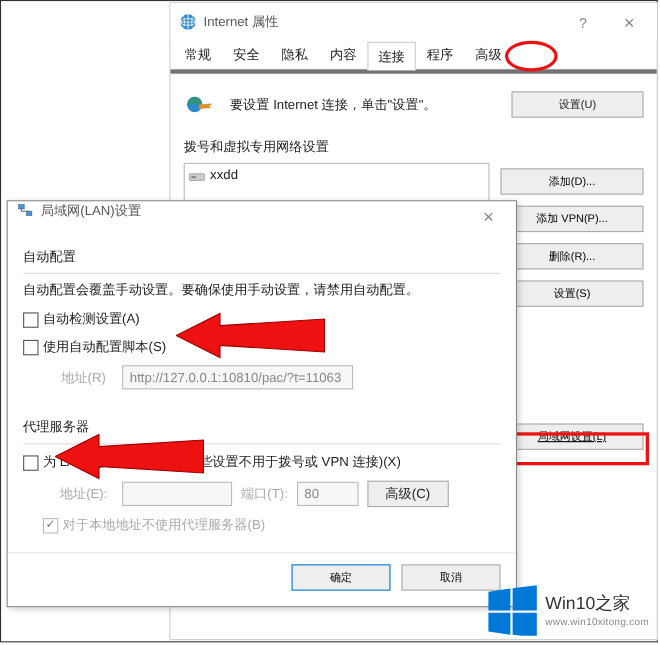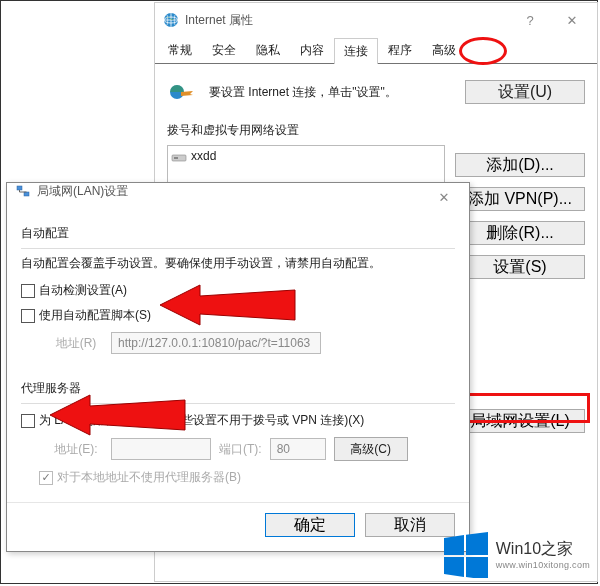--- a/index.html
+++ b/index.html
@@ -8,40 +8,40 @@
   
   
   .win-parent { position: absolute; left: 154px; top: 2px; width: 444px; height: 580px; background: #fff; border: 1px solid #ccc; }
   .titlebar { height: 34px; display: flex; align-items: center; padding: 0 4px 0 8px; background: #fff; }
   .title-icon { width: 16px; height: 16px; margin-right: 6px; display: flex; align-items: center; justify-content: center; }
   .title-text { font-size: 12px; color: #555; flex: 1; }
   .win-btns { display: flex; }
   .win-btn { width: 42px; height: 28px; display: flex; align-items: center; justify-content: center; color: #888; font-size: 13px; }
   
   
-  .tabs { display: flex; border-bottom: 1px solid #737373; padding-left: 3px; }
+  .tabs { display: flex; border-bottom: 4px solid #737373; padding-left: 3px; }
   .tab { padding: 4px 9px; font-size: 12px; border: 1px solid transparent; border-bottom: none; cursor: default; color: #222; }
   .tab.active { border-color: #ccc; background: #fff; position: relative; top: 1px; }
   
   .tab-ann { position: absolute; border: 3px solid #e11; border-radius: 50%/50%; width: 48px; height: 28px; left: 304px; top: 34px; pointer-events: none; }
   
   .parent-body { padding: 10px 12px; font-size: 12px; color: #222; }
   .setup-row { display: flex; align-items: center; margin: 6px 0 18px 0; }
   .setup-row .bullet-icon { width: 30px; height: 22px; margin-right: 12px; display:flex; align-items:center; justify-content:center; }
   .setup-row .desc { flex: 1; }
-  .win-btn-std { width: 120px; height: 24px; border: 1px solid #aaa; background: #eee; font-size: 16px; display: inline-flex; align-items: center; justify-content: center; cursor: default; }
+  .win-btn-std { width: 120px; height: 24px; border: 1px solid #aaa; background: #eee; font-size: 10px; display: inline-flex; align-items: center; justify-content: center; cursor: default; }
   .section-label { margin: 6px 0; }
   .listbox { border: 1px solid #bbb; height: 90px; width: 278px; padding: 3px; }
   .list-item { display: flex; align-items: center; font-size: 12px; gap: 4px; }
   .drive-icon { width: 16px; height: 14px; }
   
   .right-btns { position: absolute; right: 12px; top: 150px; display: flex; flex-direction: column; gap: 10px; }
   .right-btns .win-btn-std { width: 130px; }
   
-  .lan-row { position: absolute; right: 12px; top: 406px; display: flex; align-items: flex-start; gap: 6px; }
+  .lan-row { position: absolute; right: 12px; top: 382px; display: flex; align-items: flex-start; gap: 6px; text-decoration: underline; }
   .lan-ann { position: absolute; border: 3px solid #e11; width: 136px; height: 30px; pointer-events: none; right: 7px; top: 390px; }
   
   
   .win-child { position: absolute; left: 6px; top: 182px; width: 464px; height: 370px; background: #fff; border: 1px solid #888; box-shadow: 2px 2px 6px rgba(0,0,0,0.2); }
   .child-title { height: 30px; display: flex; align-items: flex-start; padding: 0 4px 0 8px; }
   .child-title .title-icon { width: 16px; height: 16px; }
   .child-body { padding: 8px 14px 8px 14px; font-size: 12px; color: #222; position: relative; }
   
   .group-label { font-size: 12px; margin: 4px 0 6px 0; }
   .group-rule { border: none; border-top: 1px solid #ddd; margin: 0 0 6px 0; }

